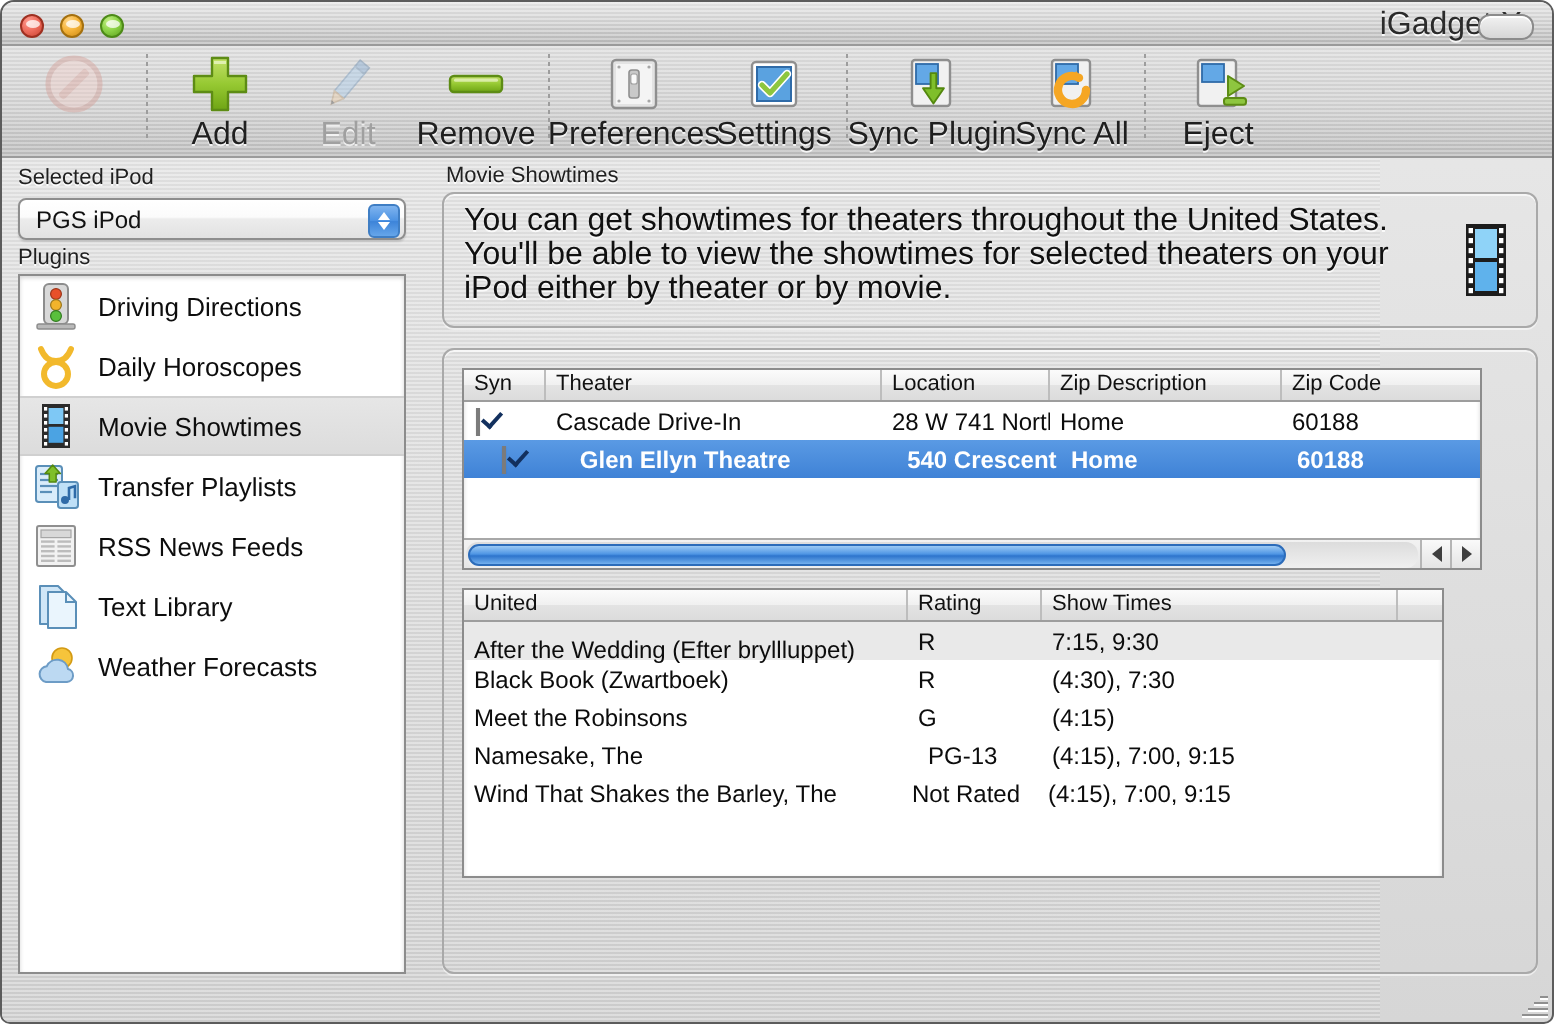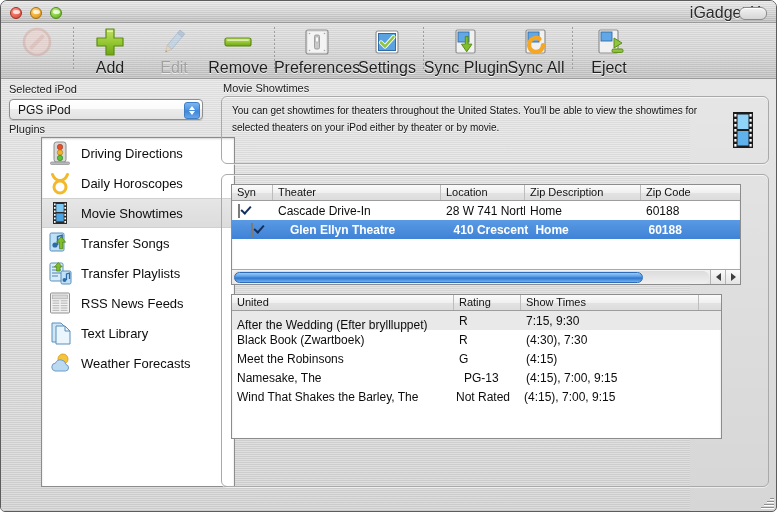--- a/index.html
+++ b/index.html
@@ -210,21 +210,20 @@
   .plugin-list {
     position: absolute;
     left: 8px; top: 58px;
     width: 194px;
     height: 350px;
     box-sizing: border-box;
     background: #ffffff;
     border: 1px solid #8c8c8c;
     box-shadow: inset 0 1px 2px rgba(0,0,0,0.17);
     overflow: hidden;
-    margin-left: 32px;
   }
   .plugin-row {
     display: flex;
     align-items: center;
     height: 30px;
     padding-left: 5px;
     box-sizing: border-box;
   }
   .plugin-row.selected {
     background: linear-gradient(to bottom, #e6e6e6 0%, #dcdcdc 100%);
@@ -259,21 +258,21 @@
   }
   .desc-box {
     left: 220px; top: 17px;
     width: 548px; height: 68px;
     background: transparent;
   }
   .desc-text {
     position: absolute;
     left: 10px; top: 5px;
     width: 470px;
-    font-size: 10px;
+    font-size: 16px;
     line-height: 17px;
     color: #101010;
     text-shadow: 0 1px 0 rgba(255,255,255,0.8);
   }
   .desc-icon {
     position: absolute;
     right: 12px; top: 14px;
   }
 
   .tables-box {
@@ -608,31 +607,20 @@
               <rect x="16.4" y="10.5" width="1.6" height="1.8"></rect>
                 <rect x="16.4" y="14" width="1.6" height="1.8"></rect>
               <rect x="16.4" y="17.5" width="1.6" height="1.8"></rect>
                 <rect x="16.4" y="21" width="1.6" height="1.8"></rect>
             </g>
           </svg>
         </span>
         <span class="ptext">Movie Showtimes</span>
       </div>
 
-      <div class="plugin-row">
-        <span class="pico">
-          <svg width="24" height="26" viewBox="0 0 24 26">
-            <rect x="2" y="3" width="14" height="18" rx="1.4" fill="#bfe0f7" stroke="#5a8fb8" stroke-width="1"></rect>
-            <circle cx="7" cy="15" r="2.6" fill="#2f6ba8"></circle>
-            <path d="M9.6 15V6.5l4.5-1.2V13" fill="none" stroke="#2f6ba8" stroke-width="1.6"></path>
-            <path d="M17 21V13h-3.5l5.5-6.5L24.5 13H21v8z" fill="#7fbf2a" stroke="#54880f" stroke-width="1" stroke-linejoin="round" transform="translate(-2.5,1.5) scale(0.82)"></path>
-          </svg>
-        </span>
-        <span class="ptext">Transfer Songs</span>
-      </div>
 
       <div class="plugin-row">
         <span class="pico">
           <svg width="24" height="26" viewBox="0 0 24 26">
             <rect x="2" y="3" width="13" height="18" rx="1.4" fill="#d9ecfa" stroke="#5a8fb8" stroke-width="1"></rect>
             <g stroke="#5a8fb8" stroke-width="1.1">
               <line x1="4" y1="7" x2="13" y2="7"></line>
                 <line x1="4" y1="10" x2="13" y2="10"></line>
               <line x1="4" y1="13" x2="13" y2="13"></line>
                 <line x1="4" y1="16" x2="10" y2="16"></line>
@@ -740,21 +728,21 @@
             <div class="td" style="width:84px;">28 W 741 North</div>
             <div class="td" style="width:116px;">Home</div>
             <div class="td" style="width:99px;">60188</div>
           </div>
 
           <div class="tr sel">
             <div class="td" style="width:41px; padding-left:0;">
               <span class="cbx"></span>
             </div>
             <div class="td" style="width:168px;">Glen Ellyn Theatre</div>
-            <div class="td" style="width:84px;">410 Crescent</div>
+            <div class="td" style="width:84px;">540 Crescent</div>
             <div class="td" style="width:116px;">Home</div>
             <div class="td" style="width:99px;">60188</div>
           </div>
 
         </div>
 
         <div class="hscroll">
           <div class="hs-track">
             <div class="hs-thumb"></div>
           </div>

